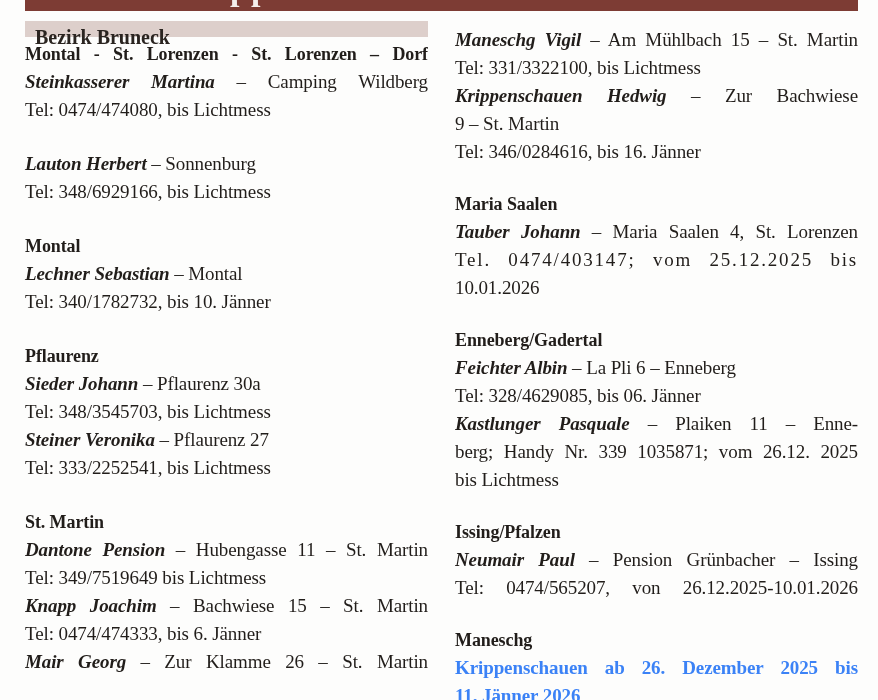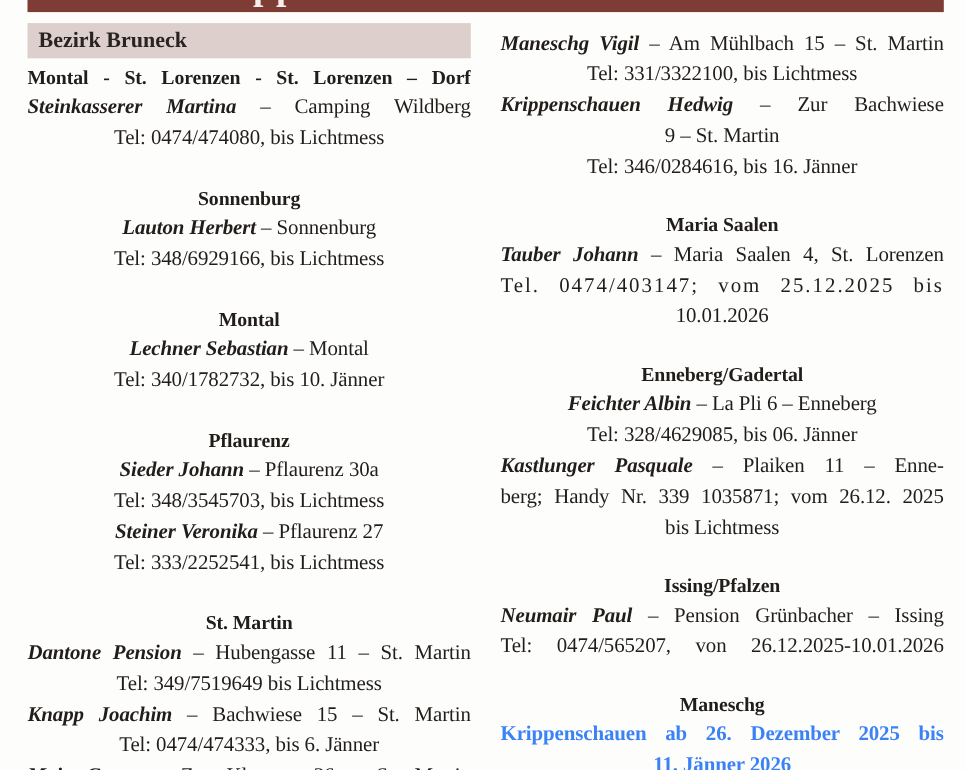--- a/index.html
+++ b/index.html
@@ -16,37 +16,36 @@
     position:absolute;left:25px;top:0;width:833px;height:11px;
     background:#7d3c34;overflow:hidden;
   }
   #banner .banner-partial{
     position:absolute;left:205px;top:-30px;
     font-size:34px;font-weight:700;color:#f4efec;
     letter-spacing:2px;
   }
   
   .region-header{
-    height:32px;line-height:32px;
+    height:16px;line-height:32px;
     background:#ddcfcb;
     font-size:20px;font-weight:700;color:#2a2420;
     padding-left:10px;box-sizing:border-box;
     margin-bottom:3px;
   }
   .col{position:absolute;width:403px;}
   #col-left{left:25px;top:21px;}
   #col-right{left:455px;top:26px;}
   .section{margin-bottom:26px;}
   #col-right .section{margin-bottom:24px;}
   .line{
     height:28px;line-height:28px;
     font-size:19px;
     letter-spacing:-0.1px;
     white-space:nowrap;
-    text-align:center;
   }
   .line.j{
     white-space:normal;
     text-align:justify;
     text-align-last:justify;
     overflow:hidden;
   }
   .line.ls{letter-spacing:1.8px;}
   .sb{font-weight:700;}
   .sbi{font-weight:700;font-style:italic;}
@@ -64,21 +63,20 @@
 
   <div id="col-left" class="col">
     <div class="region-header">Bezirk Bruneck</div>
     <div>
         <div class="section">
           <div class="line j header"><span class="sb">Montal - St. Lorenzen - St. Lorenzen – Dorf</span></div>
           <div class="line j"><span class="sbi">Steinkasserer Martina</span><span> – Camping Wildberg</span></div>
           <div class="line"><span>Tel: 0474/474080, bis Lichtmess</span></div>
         </div>
         <div class="section">
-          <div class="line header"><span class="sb">Sonnenburg</span></div>
           <div class="line"><span class="sbi">Lauton Herbert</span><span> – Sonnenburg</span></div>
           <div class="line"><span>Tel: 348/6929166, bis Lichtmess</span></div>
         </div>
         <div class="section">
           <div class="line header"><span class="sb">Montal</span></div>
           <div class="line"><span class="sbi">Lechner Sebastian</span><span> – Montal</span></div>
           <div class="line"><span>Tel: 340/1782732, bis 10. Jänner</span></div>
         </div>
         <div class="section">
           <div class="line header"><span class="sb">Pflaurenz</span></div>

